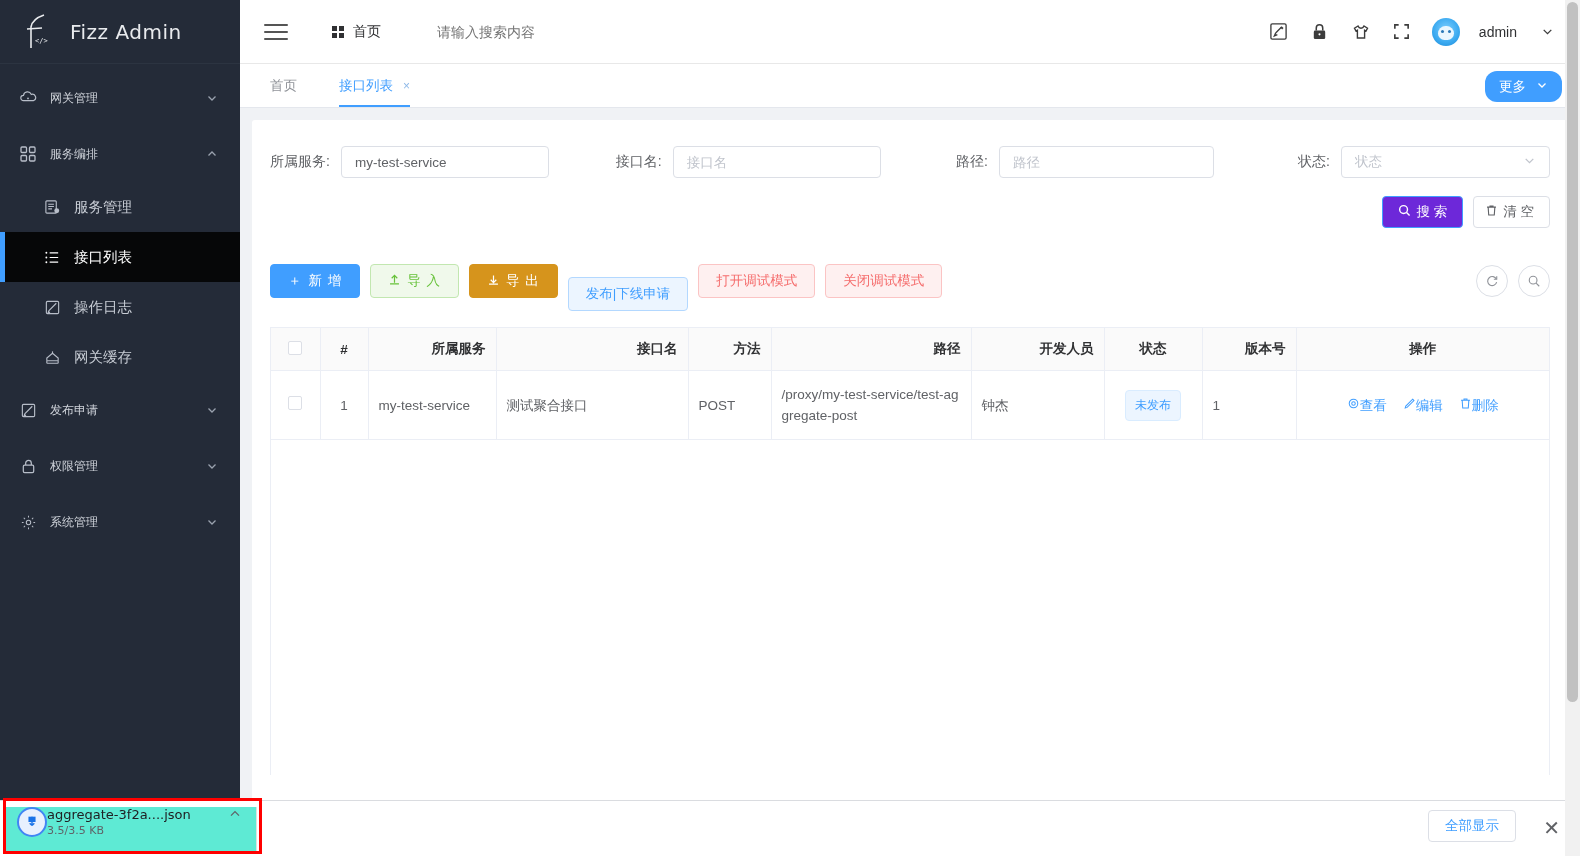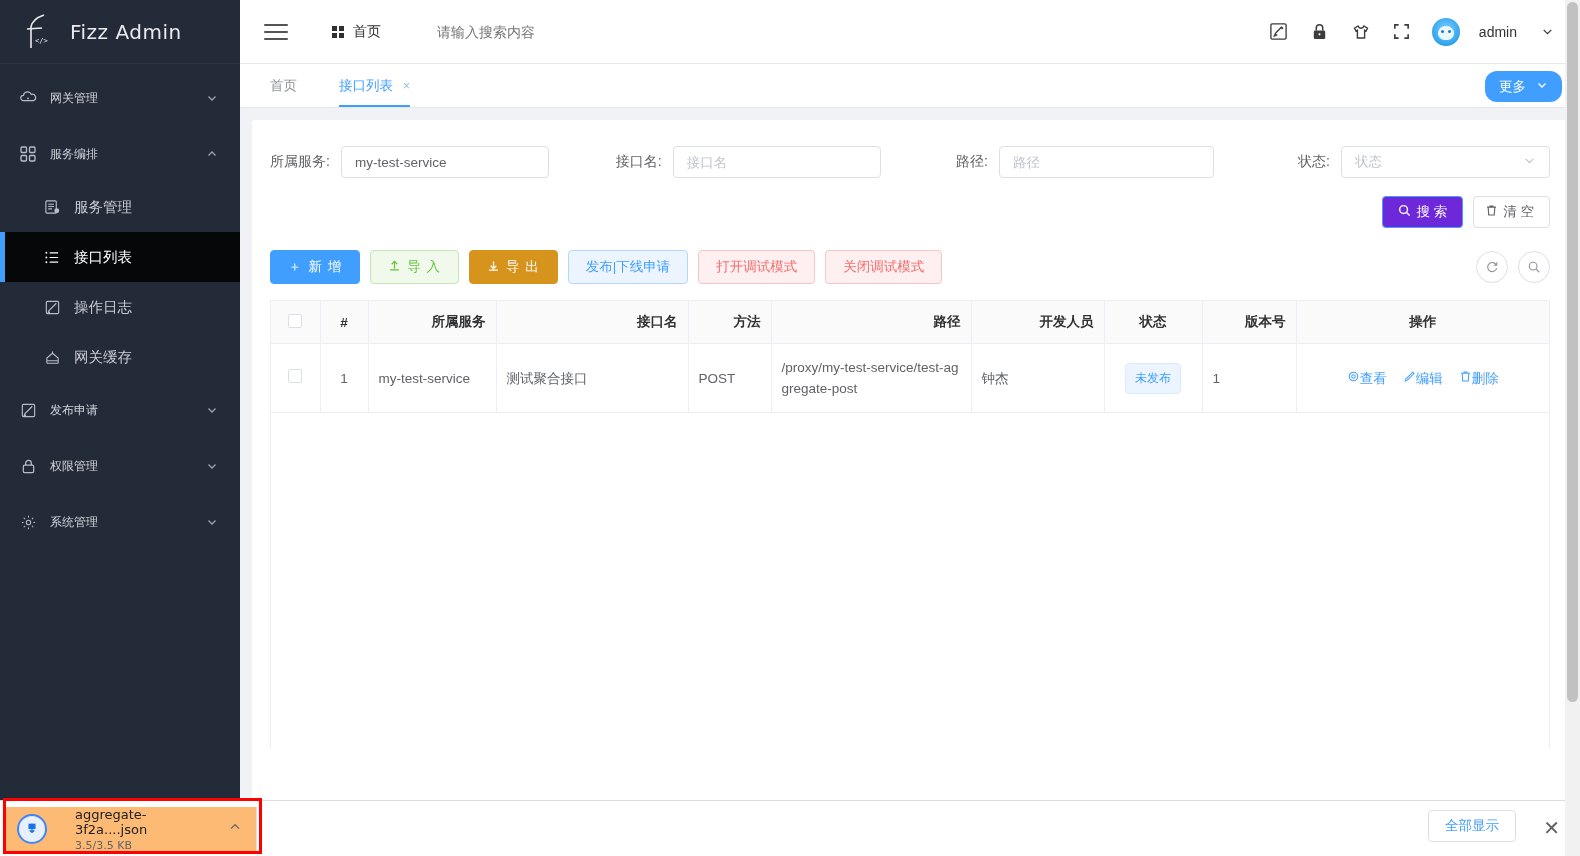--- a/index.html
+++ b/index.html
@@ -167,21 +167,21 @@
   .toolbar { display: flex; align-items: center; margin-top: 22px; gap: 10px; }
   .tbtn {
     height: 34px; border-radius: 4px; font-size: 13.5px;
     display: inline-flex; align-items: center; gap: 6px;
     padding: 0 17px; cursor: pointer; border: 1px solid transparent;
     font-family: inherit; letter-spacing: 1px; white-space: nowrap;
   }
   .tb-blue   { background: #409eff; color: #fff; border-color: #409eff; }
   .tb-green  { background: #f0f9eb; color: #67c23a; border-color: #c2e7b0; }
   .tb-orange { background: #d6941c; color: #fff; border-color: #d6941c; }
-  .tb-light  { background: #ecf5ff; color: #409eff; border-color: #b3d8ff; letter-spacing: 0; }
+  .tb-light  { background: #ecf5ff; color: #409eff; border-color: #b3d8ff; letter-spacing: 0; margin-top: 27px; }
   .tb-red    { background: #fef0f0; color: #f56c6c; border-color: #fbc4c4; letter-spacing: 0; }
   .round-btns { margin-left: auto; display: flex; gap: 10px; }
   .round-btn {
     width: 32px; height: 32px; border-radius: 50%;
     border: 1px solid #dcdfe6; background: #fff;
     display: flex; align-items: center; justify-content: center;
     color: #909399; cursor: pointer;
   }
 
   
@@ -255,22 +255,22 @@
   }
 
   
   .dl-shelf {
     position: absolute; left: 0; bottom: 0;
     width: 1580px; height: 56px; background: #ffffff;
     border-top: 1px solid #dadce0;
   }
   .dl-item {
     position: absolute; left: 5px; top: 6px;
-    width: 252px; height: 44px; background: #fdba74;
-    display: flex; align-items: center; gap: 28px; padding-left: 12px;
+    width: 252px; height: 44px; background: #5eead4;
+    display: flex; gap: 0; padding-left: 12px;
     border-right: 1px solid #e0e0e0;
   }
   .dl-icon {
     width: 30px; height: 30px; border-radius: 50%;
     border: 2px solid #4285f4; background: #e8f0fe; flex: none;
     display: flex; align-items: center; justify-content: center;
     color: #1a73e8;
   }
   .dl-txt { display: flex; flex-direction: column; gap: 2px; flex: 1; }
   .dl-name { font-size: 13px; color: #202124; font-family: "DejaVu Sans", sans-serif; }

